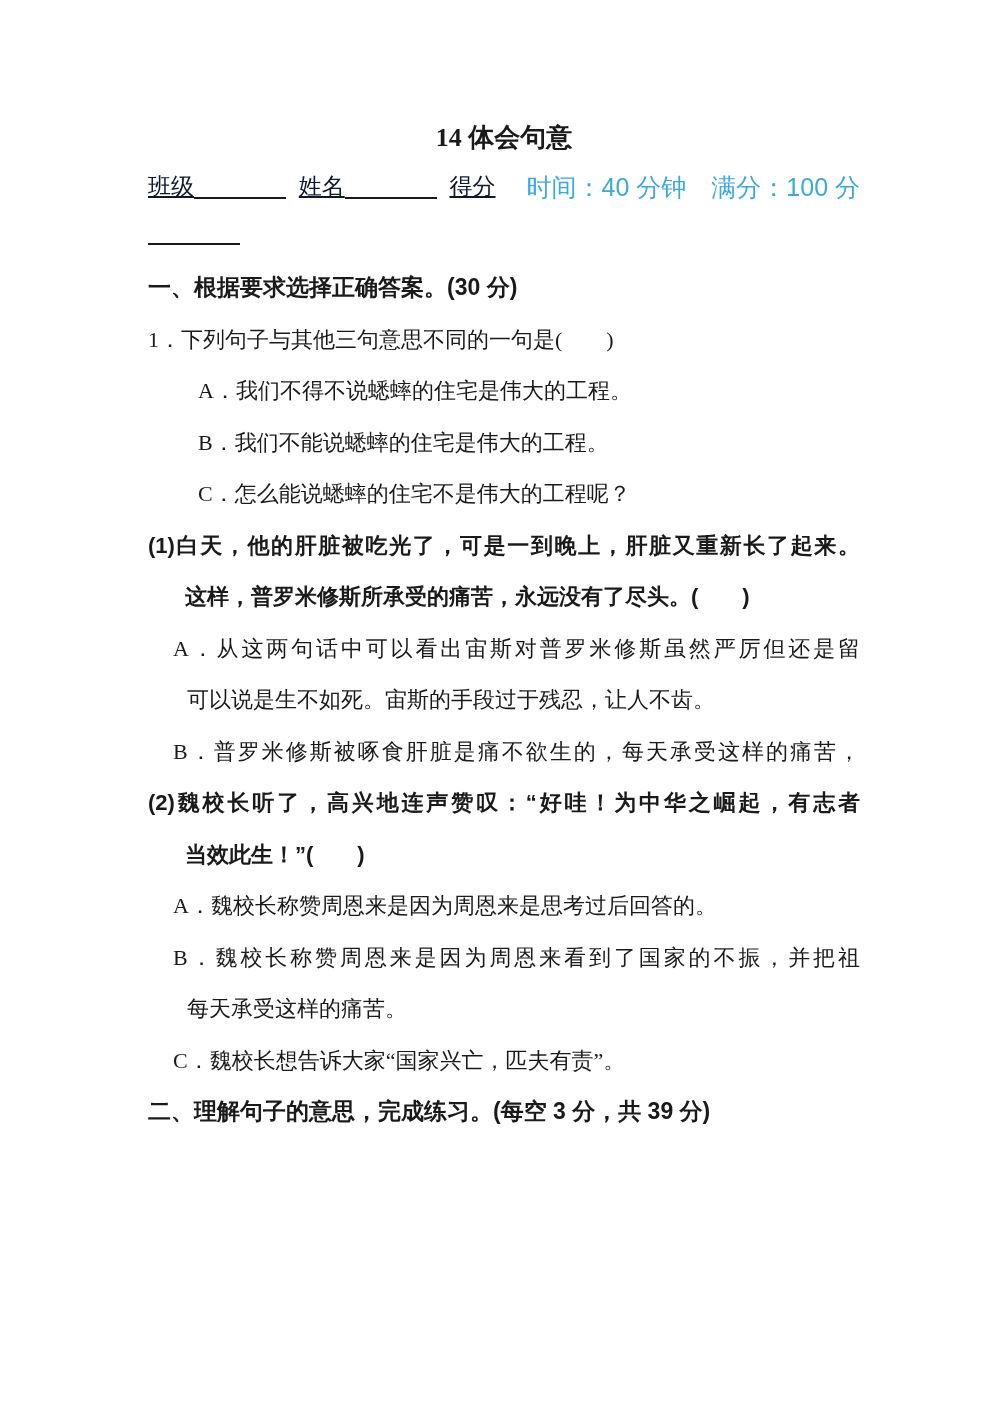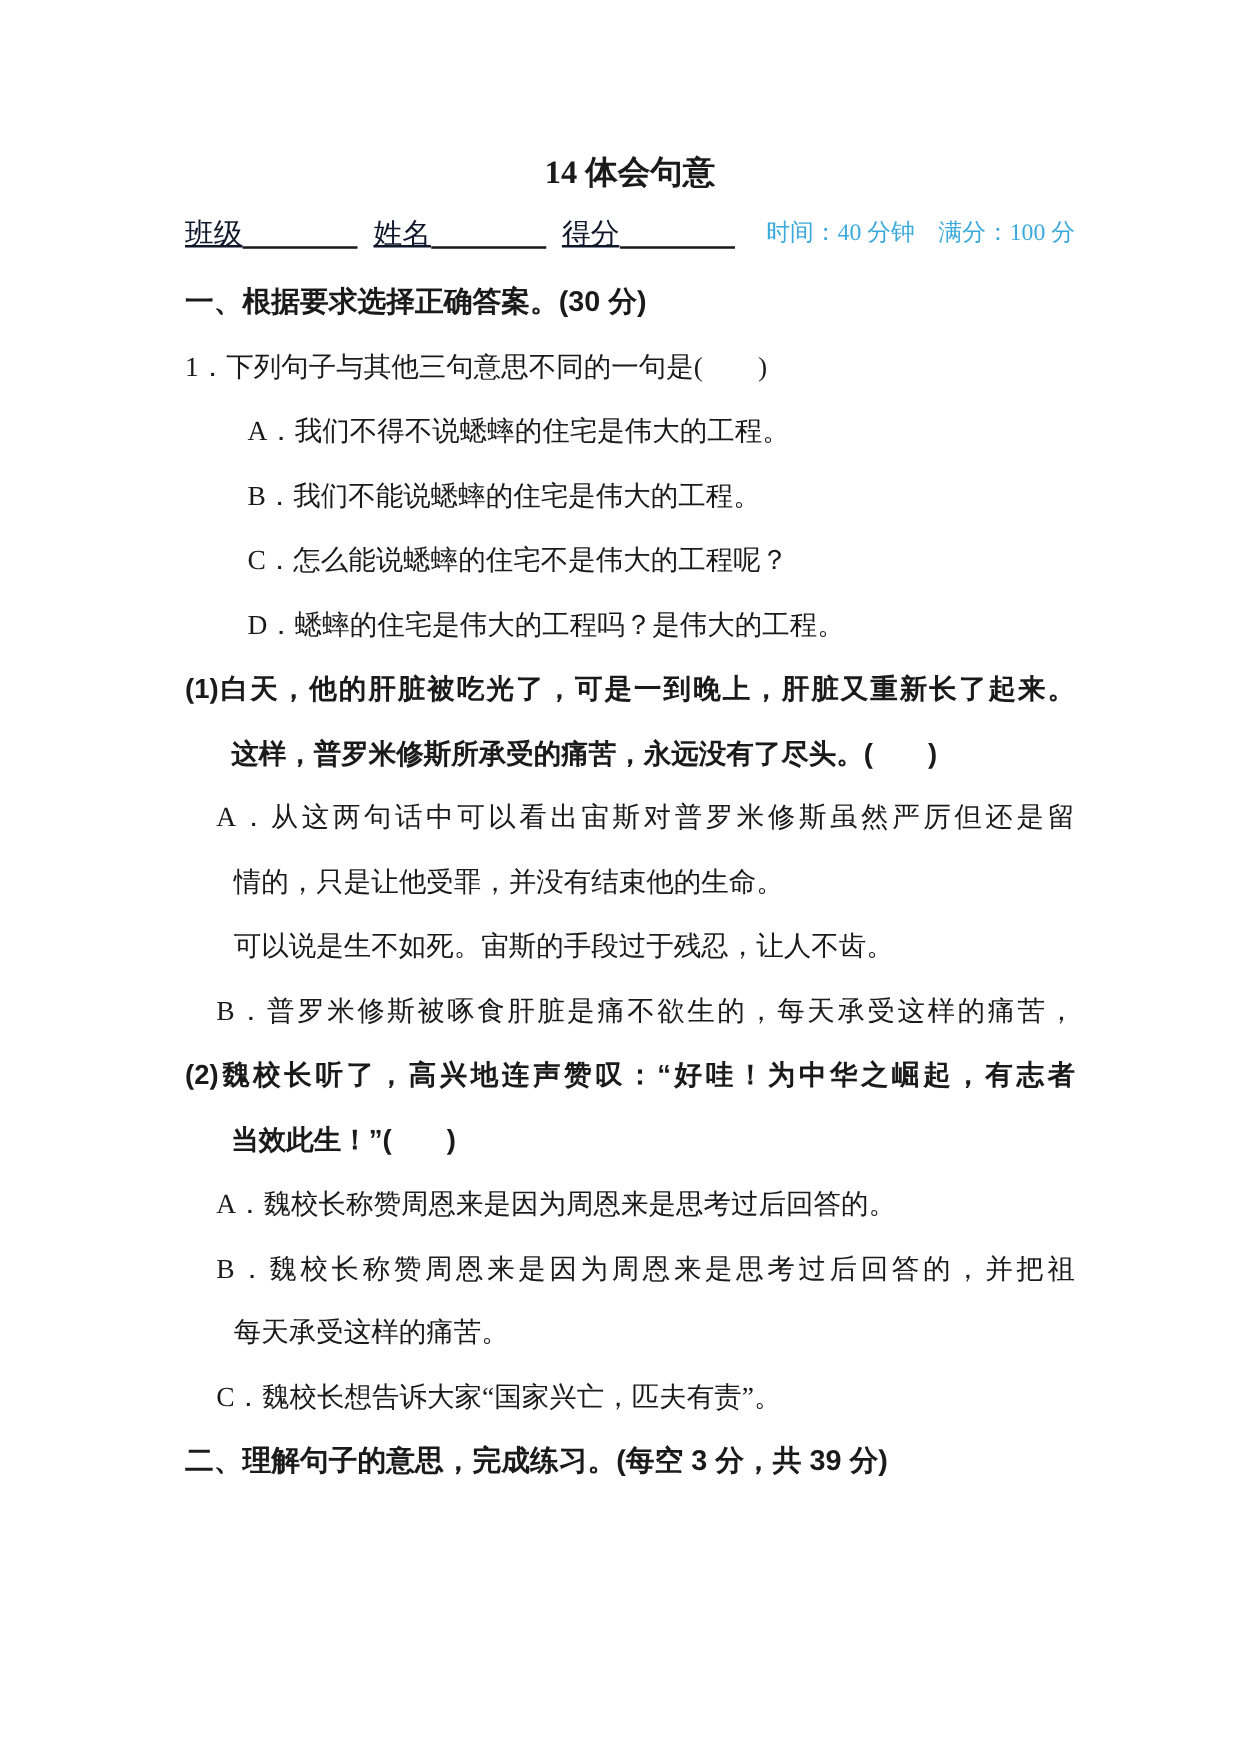--- a/index.html
+++ b/index.html
@@ -35,22 +35,22 @@
   .sp { margin-left: 7px; }
   .blank {
     display: inline-block;
     width: 92px;
     border-bottom: 2px solid #1a1a1a;
     vertical-align: -5px;
     height: 1px;
   }
   .time-info {
     float: right;
-    font-family: Liberation Serif, serif;
-    font-size: 19px;
+    font-family: Liberation Sans, sans-serif;
+    font-size: 25px;
     color: #3aa9dc;
     white-space: pre;
   }
   .line {
     font-size: 22px;
     line-height: 51.5px;
     margin: 0;
   }
   .serif { font-family: "Liberation Serif", "DejaVu Serif", serif; }
   .hei   { font-family: "Liberation Sans", "DejaVu Sans", sans-serif; font-weight: bold; }
@@ -78,33 +78,31 @@
       <span class="hlabel sp">姓名</span><span class="blank"></span>
       <span class="hlabel sp">得分</span><span class="blank"></span>
     </div>
 
     <div class="line hei sec">一、根据要求选择正确答案。(30 分)</div>
 
     <div class="line serif">1．下列句子与其他三句意思不同的一句是(　　)</div>
     <div class="line serif ind-opt1">A．我们不得不说蟋蟀的住宅是伟大的工程。</div>
     <div class="line serif ind-opt1">B．我们不能说蟋蟀的住宅是伟大的工程。</div>
     <div class="line serif ind-opt1">C．怎么能说蟋蟀的住宅不是伟大的工程呢？</div>
-    <div class="line serif ind-opt1">D．蟋蟀的住宅是伟大的工程吗？是伟大的工程。</div>
 
 
     <div class="line hei fill">(1)白天，他的肝脏被吃光了，可是一到晚上，肝脏又重新长了起来。</div>
     <div class="line hei ind-cont">这样，普罗米修斯所承受的痛苦，永远没有了尽头。(　　)</div>
     <div class="line serif ind-opt2 fill">A．从这两句话中可以看出宙斯对普罗米修斯虽然严厉但还是留</div>
-    <div class="line serif ind-opt2c">情的，只是让他受罪，并没有结束他的生命。</div>
     <div class="line serif ind-opt2c">可以说是生不如死。宙斯的手段过于残忍，让人不齿。</div>
     <div class="line serif ind-opt2 fill">B．普罗米修斯被啄食肝脏是痛不欲生的，每天承受这样的痛苦，</div>
 
     <div class="line hei fill">(2)魏校长听了，高兴地连声赞叹：“好哇！为中华之崛起，有志者</div>
     <div class="line hei ind-cont">当效此生！”(　　)</div>
     <div class="line serif ind-opt2">A．魏校长称赞周恩来是因为周恩来是思考过后回答的。</div>
-    <div class="line serif ind-opt2 fill">B．魏校长称赞周恩来是因为周恩来是思考过后回答的，并把祖</div>
+    <div class="line serif ind-opt2 fill">B．魏校长称赞周恩来是因为周恩来看到了国家的不振，并把祖</div>
     <div class="line serif ind-opt2c">每天承受这样的痛苦。</div>
     <div class="line serif ind-opt2">C．魏校长想告诉大家“国家兴亡，匹夫有责”。</div>
 
     <div class="line hei sec">二、理解句子的意思，完成练习。(每空 3 分，共 39 分)</div>
 
   </div>
 </main>
 
 </body></html>

